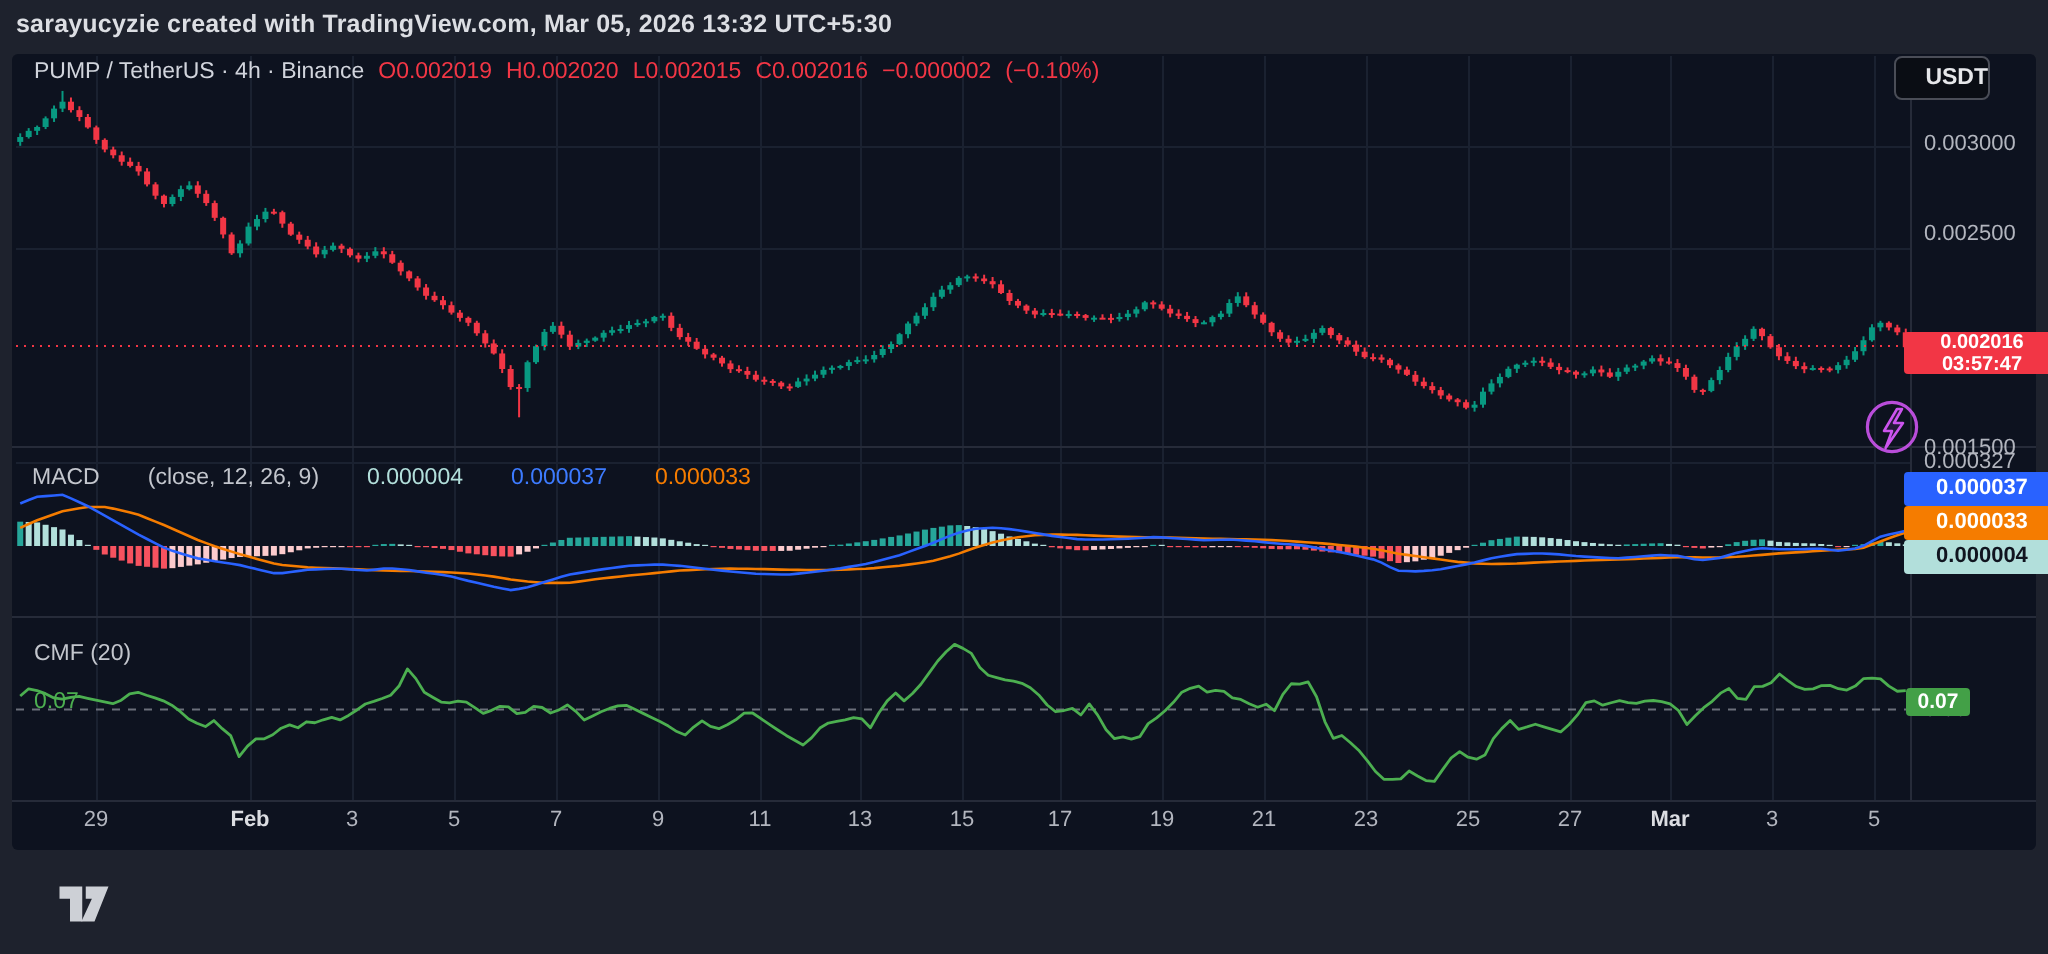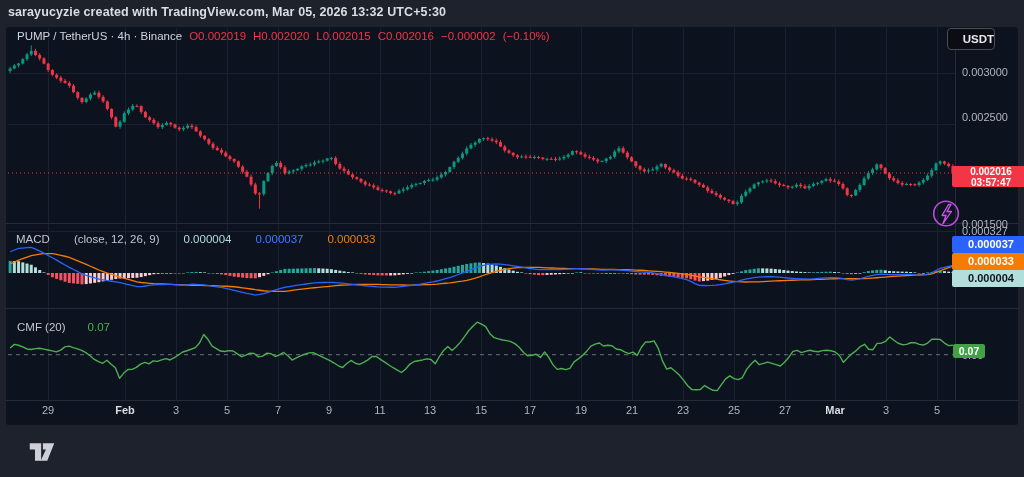--- a/index.html
+++ b/index.html
@@ -24,21 +24,21 @@
   .axis-label { left:962px; font-size:11px; color:#b2b5be; white-space:nowrap; }
   .badge { left:952px; width:78px; text-align:center; color:#fff; font-weight:700;
     border-radius:2px; }
   #price-badge { top:166px; height:21px; background:#f23645; font-size:10px; line-height:10.5px; padding-top:1px; }
   #macd-badge-macd { top:236px; height:17px; background:#2962ff; font-size:11px; line-height:17px; }
   #macd-badge-signal { top:253px; height:17px; background:#f57c00; font-size:11px; line-height:17px; }
   #macd-badge-hist { top:270px; height:17px; background:#b2dfdb; color:#10141f; font-size:11px; line-height:17px; }
   #cmf-badge { left:953px; top:344px; width:32px; height:14px; background:#43a047;
     font-size:10.5px; line-height:14px; text-align:center; color:#fff; font-weight:700; border-radius:2px; }
   #legend-macd { left:16px; top:233px; font-size:11.5px; display:flex; gap:24px; color:#c3c6cd; }
-  #legend-cmf { left:17px; top:321px; font-size:11.5px; display:flex; gap:22px; color:#c3c6cd; }
+  #legend-cmf { left:17px; top:321px; font-size:11.5px; display:flex; gap:12px; color:#c3c6cd;flex-direction:column; }
   #time-axis { left:0; top:404px; width:820px; height:18px; }
   #time-axis span { position:absolute; width:34px; text-align:center; font-size:11px; color:#b2b5be; }
   #time-axis span.month { color:#dbdde2; font-weight:700; }
   #footer-logo { left:27px; top:438px; display:flex; align-items:center; gap:10px; cursor:pointer; }
   #footer-logo .brand { font-size:20px; font-weight:700; color:#cdd0d6; letter-spacing:.2px; }
   #flash-icon { left:930px; top:197px; width:32px; height:34px; }
 </style>
 </head>
 <body>
 

